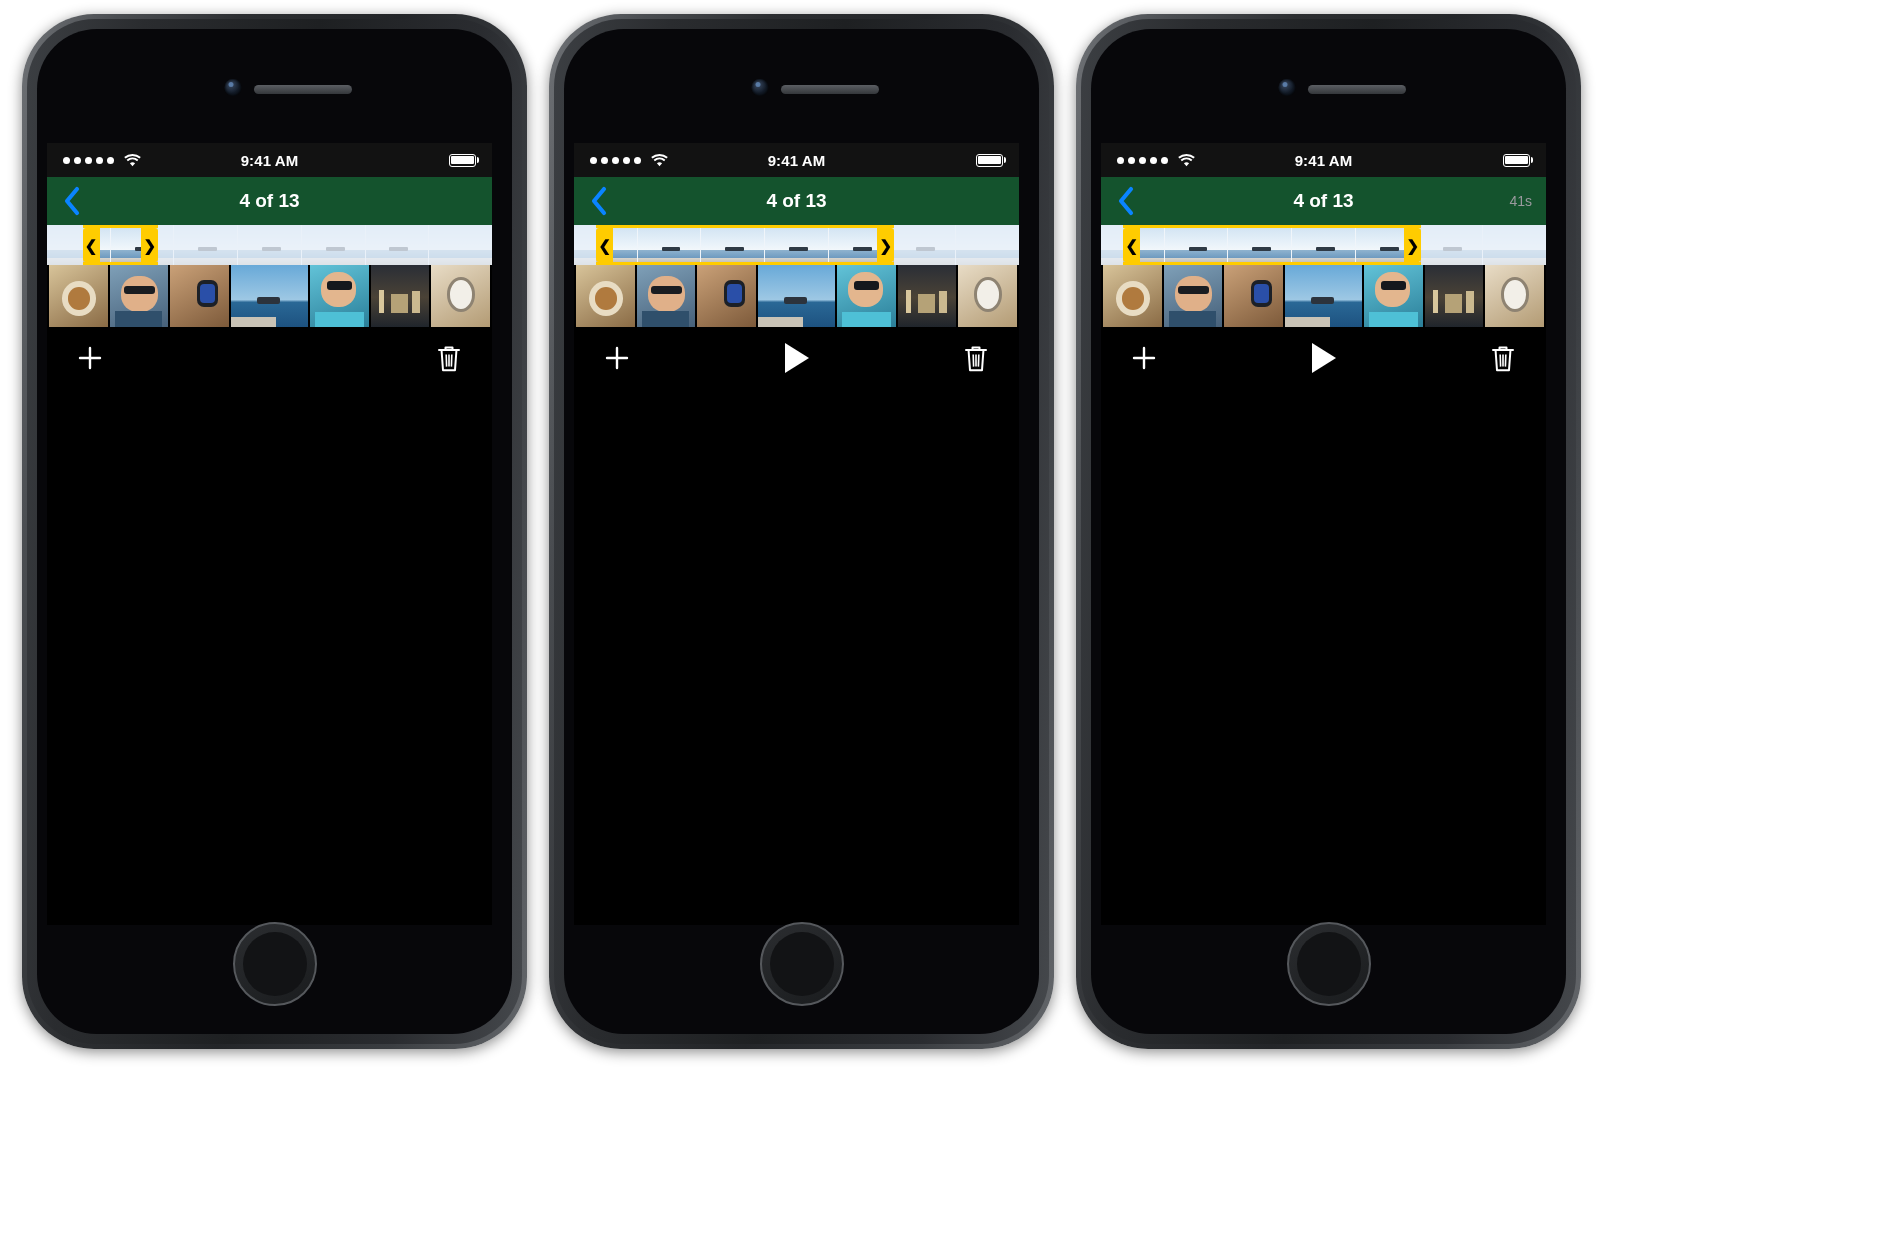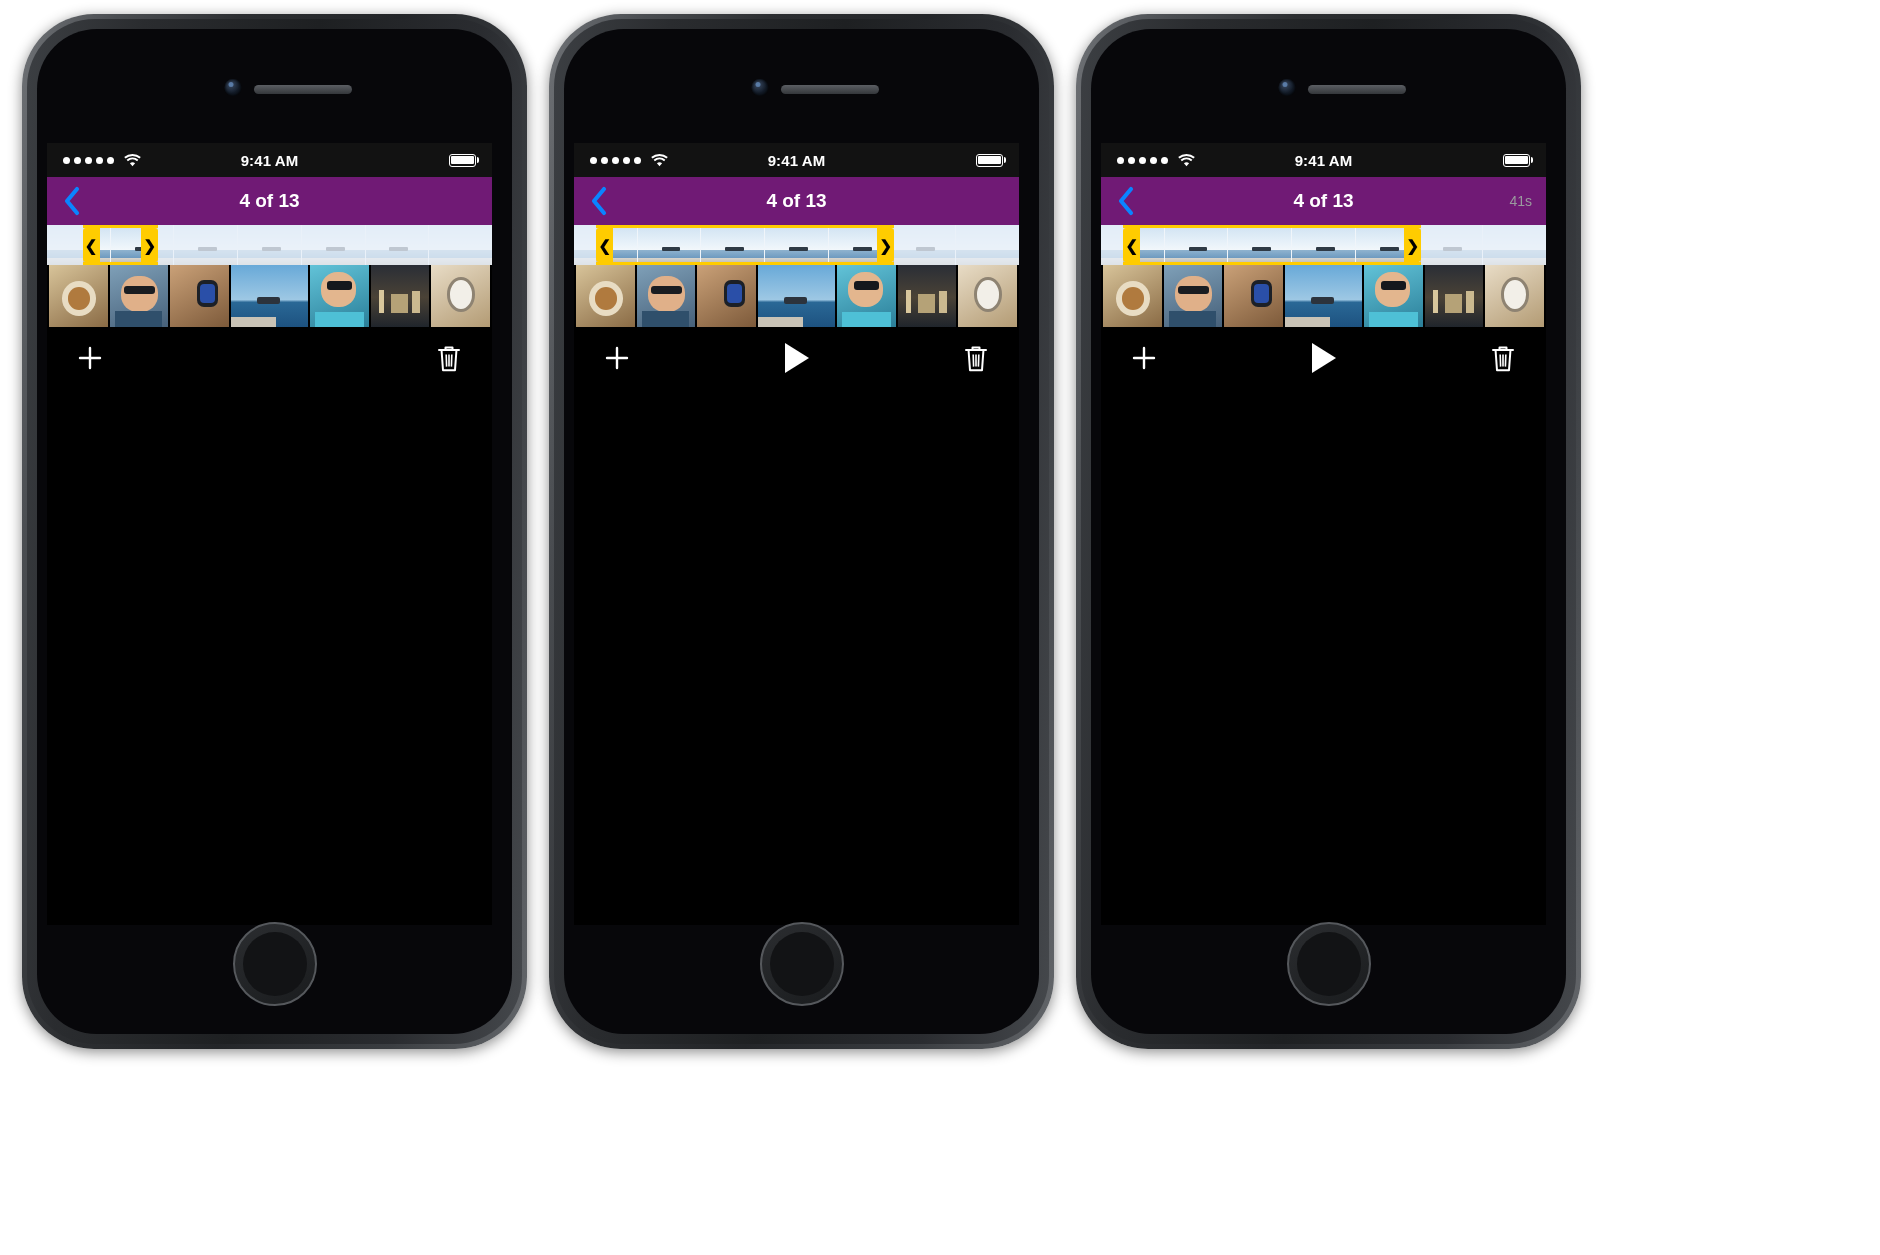--- a/index.html
+++ b/index.html
@@ -130,21 +130,21 @@
   .battery::after {
     content:''; position:absolute; right:-4px; top:50%;
     transform: translateY(-50%);
     width: 2.4px; height: 6px; border-radius: 0 2px 2px 0; background: #fff;
   }
 
   
   .navbar {
     position: relative;
     height: 48px;
-    background: #701a75;
+    background: #14532d;
     display: flex; align-items: center;
     padding: 0 14px;
   }
   .back-chevron {
     width: 22px; height: 34px;
     display:flex; align-items:center; justify-content:center;
     cursor: pointer;
   }
   .nav-title {
     position: absolute; left: 0; right: 0; text-align: center;

